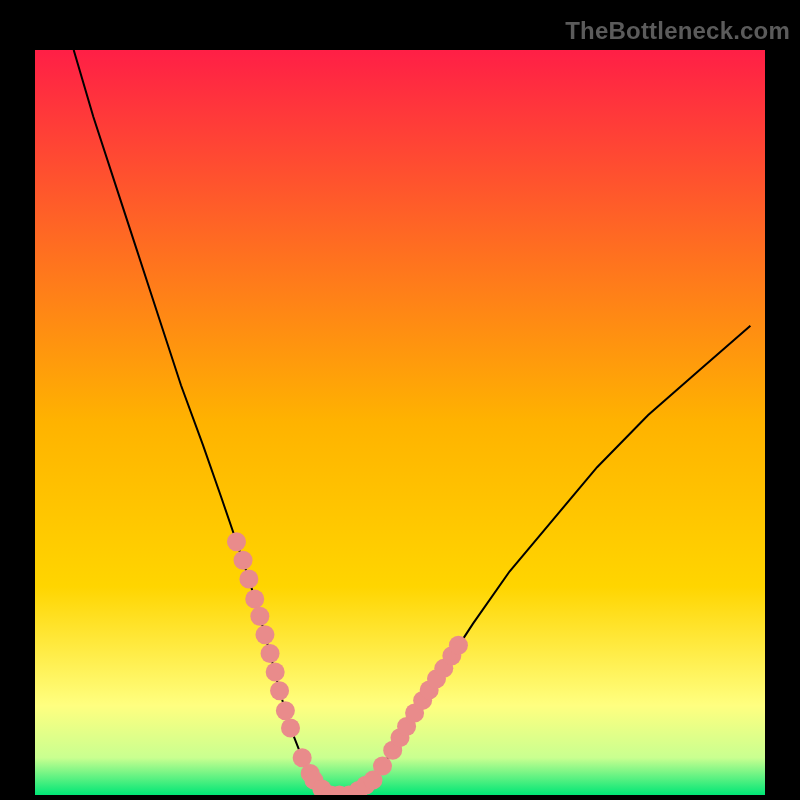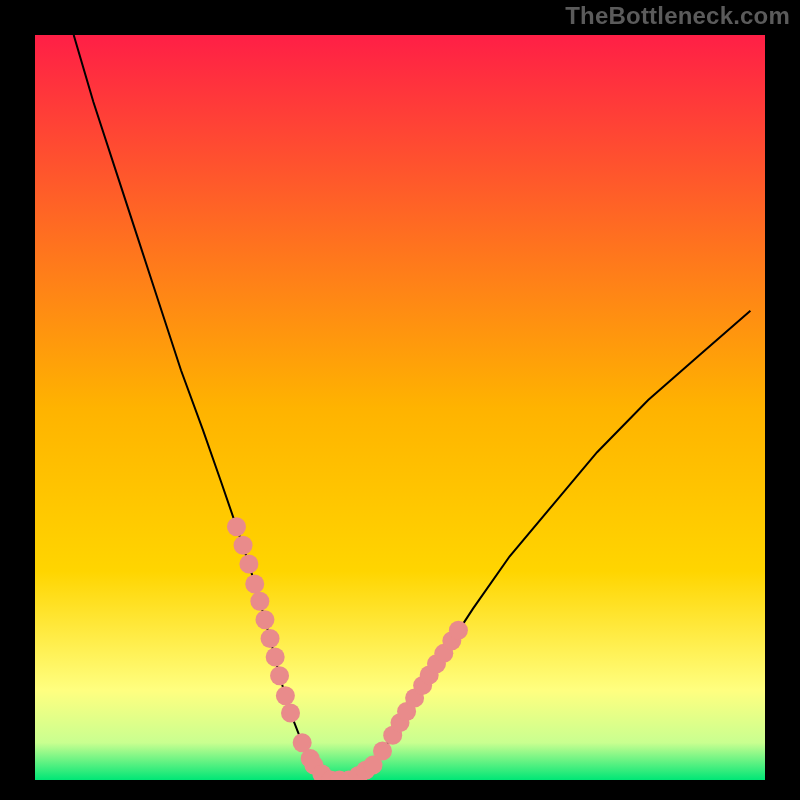--- a/index.html
+++ b/index.html
@@ -7,20 +7,21 @@
     padding: 0;
     width: 800px;
     height: 800px;
     background: #000000;
     overflow: hidden;
   }
   .stage {
     position: relative;
     width: 800px;
     height: 584px;
+    margin-top: 15px;
   }
   .watermark {
     position: absolute;
     top: 2px;
     right: 10px;
     font-family: Arial, Helvetica, sans-serif;
     font-size: 24px;
     font-weight: 600;
     color: #5b5b5b;
     letter-spacing: 0.2px;

